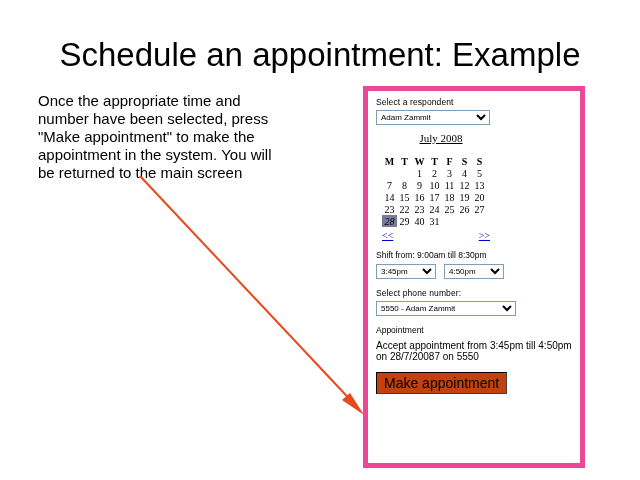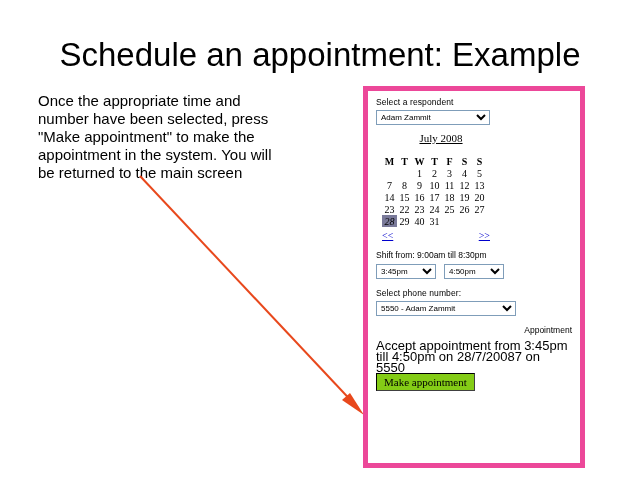--- a/index.html
+++ b/index.html
@@ -151,31 +151,31 @@
     font-size: 8.5px;
   }
   .time-row {
     display: flex;
     gap: 8px;
     margin-bottom: 9px;
   }
   .appt-head {
     margin: 9px 0 5px 0;
     font-size: 8.5px;
-    text-align: right;
   }
   .appt-text {
-    font-size: 13px;
+    font-size: 10px;
     line-height: 11px;
+    margin-bottom: 10px;
   }
   .btn {
-    font-family: Liberation Serif, serif;
-    font-size: 11px;
+    font-family: Liberation Sans, sans-serif;
+    font-size: 14px;
     padding: 2px 7px;
-    background: #84cc16;
+    background: #c2410c;
     border: 1px solid #000000;
     border-right-color: #404040;
     border-bottom-color: #404040;
     color: #000;
     cursor: pointer;
   }
 </style>
 </head>
 <body>
 

